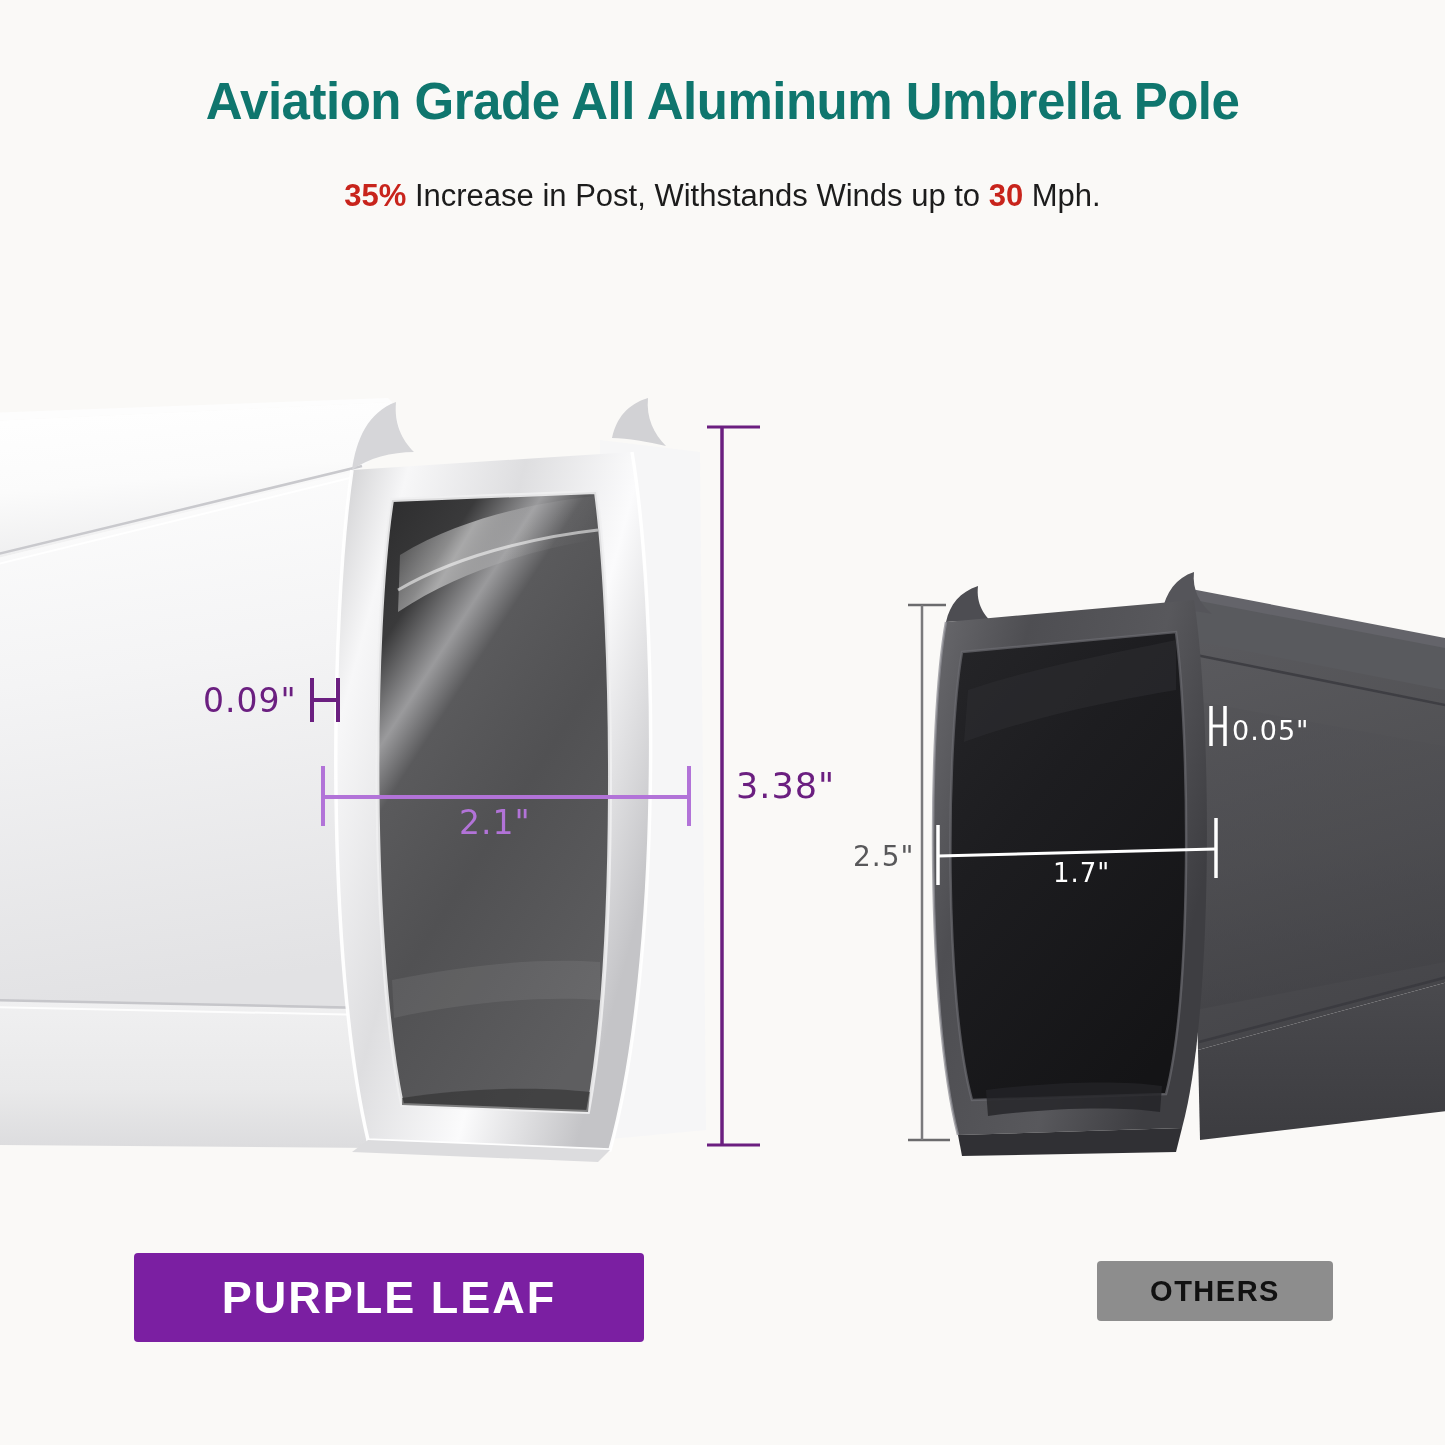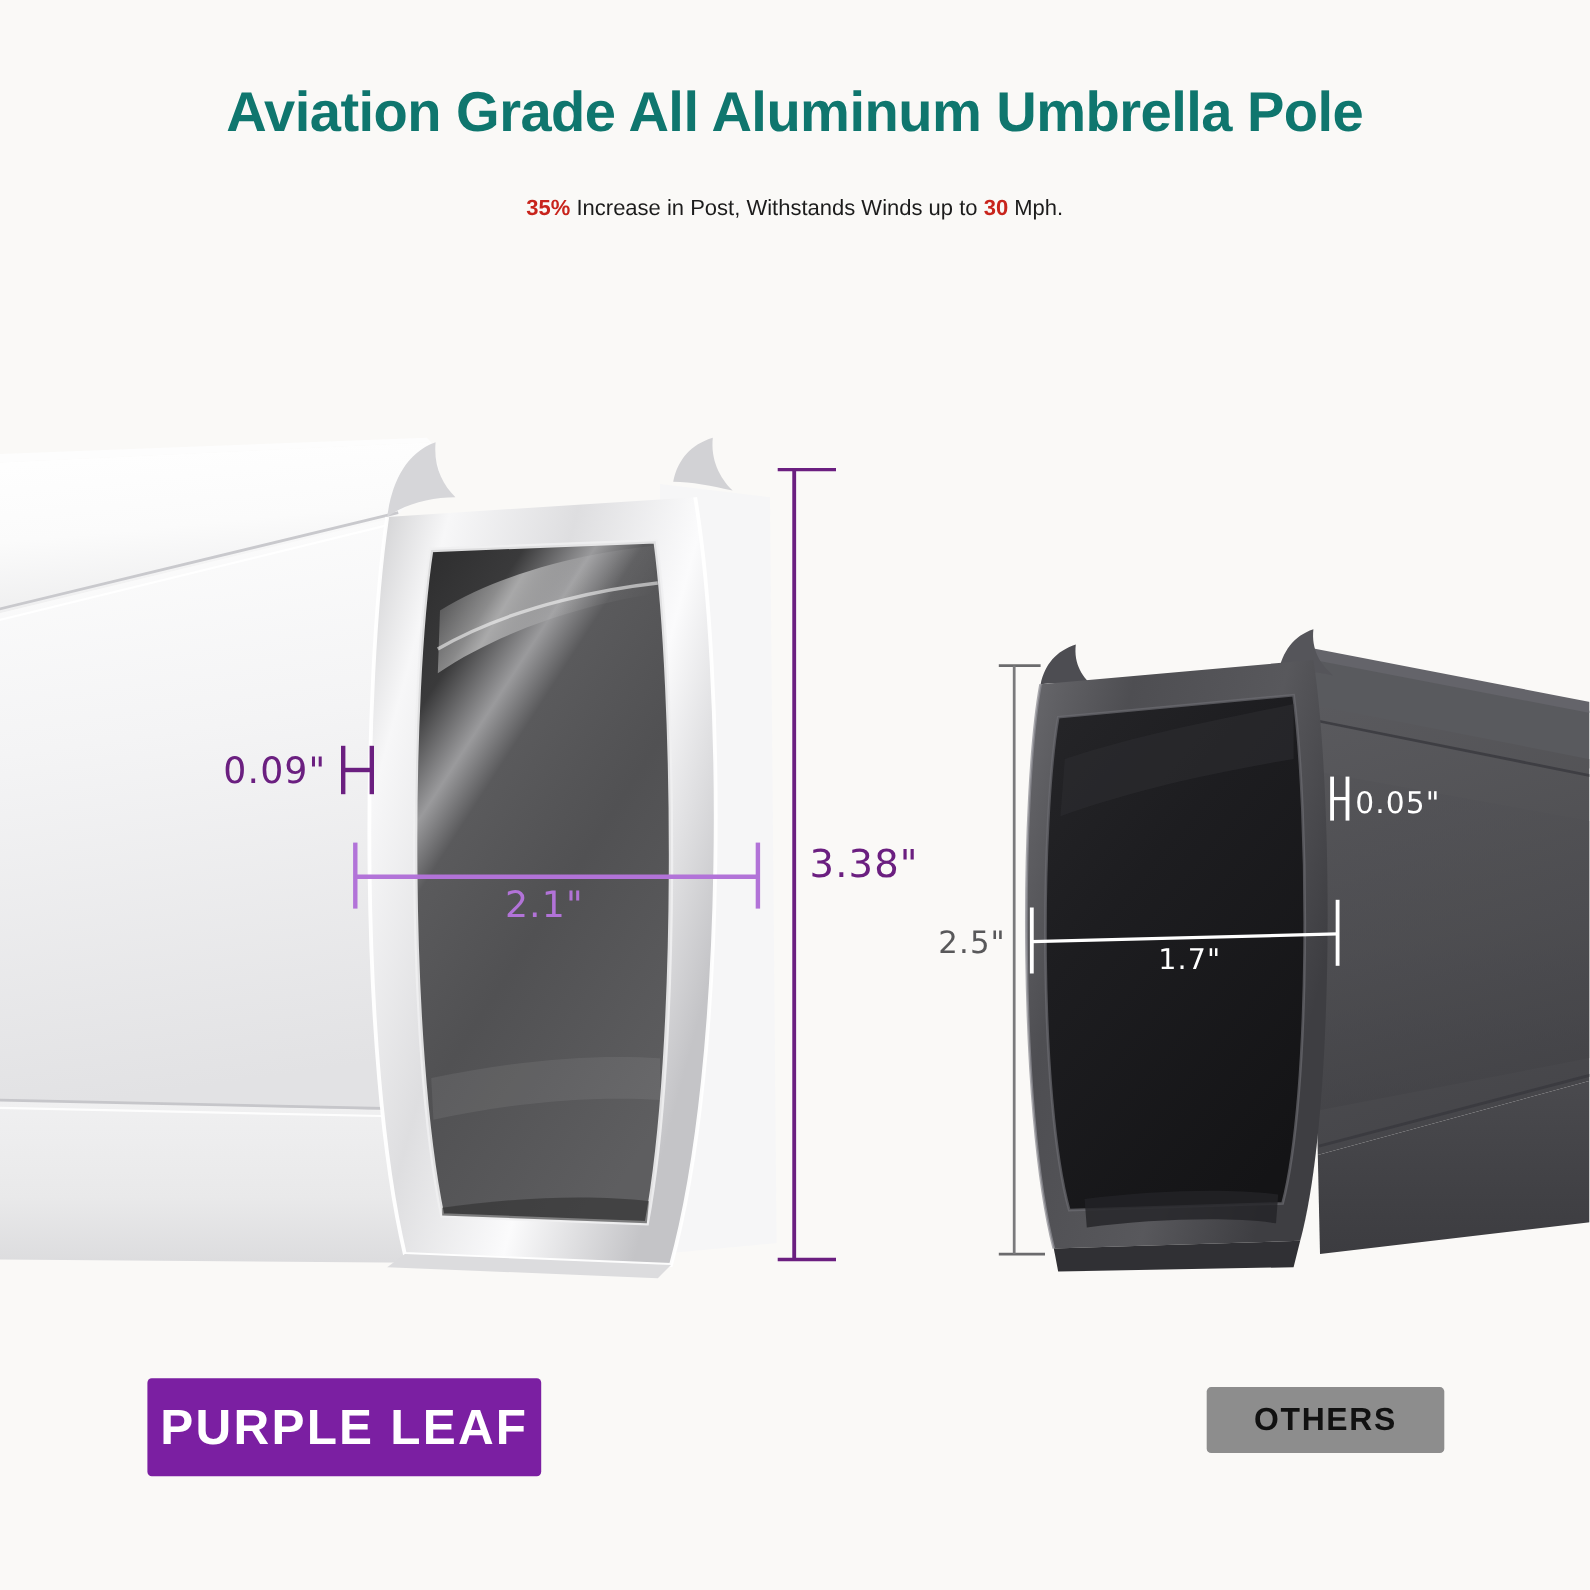--- a/index.html
+++ b/index.html
@@ -17,21 +17,21 @@
     position:absolute;left:0;right:0;top:72px;
     text-align:center;
     font-size:51px;font-weight:bold;
     letter-spacing:-0.5px;
     color:#0f766e;
     white-space:nowrap;
   }
   .subtitle{
     position:absolute;left:0;right:0;top:178px;
     text-align:center;
-    font-size:20px;font-weight:normal;
+    font-size:31px;font-weight:normal;
     color:#1c1c1c;
     white-space:nowrap;
   }
   .subtitle .accent{color:#c8241c;font-weight:bold;}
 
   
   svg.art{position:absolute;left:0;top:0;width:1445px;height:1445px;pointer-events:none;}
 
   
   .dim{
@@ -53,27 +53,27 @@
   #dim-right-height{left:853px;top:840px;font-size:28px;letter-spacing:1px;}
 
   
   .badge{
     position:absolute;
     display:flex;align-items:center;justify-content:center;
     border-radius:4px;
     box-sizing:border-box;
   }
   #badge-purpleleaf{
-    left:134px;top:1253px;width:358px;height:89px;
+    left:134px;top:1253px;width:510px;height:89px;
     background:#7b1fa2;
     color:#ffffff;
     font-size:45px;font-weight:bold;letter-spacing:2px;
   }
   #badge-others{
-    left:1097px;top:1261px;width:216px;height:60px;
+    left:1097px;top:1261px;width:236px;height:60px;
     background:#8d8d8d;
     color:#111111;
     font-size:29px;font-weight:bold;letter-spacing:1.5px;
   }
 </style>
 </head>
 <body>
 
 <div class="stage">
 

